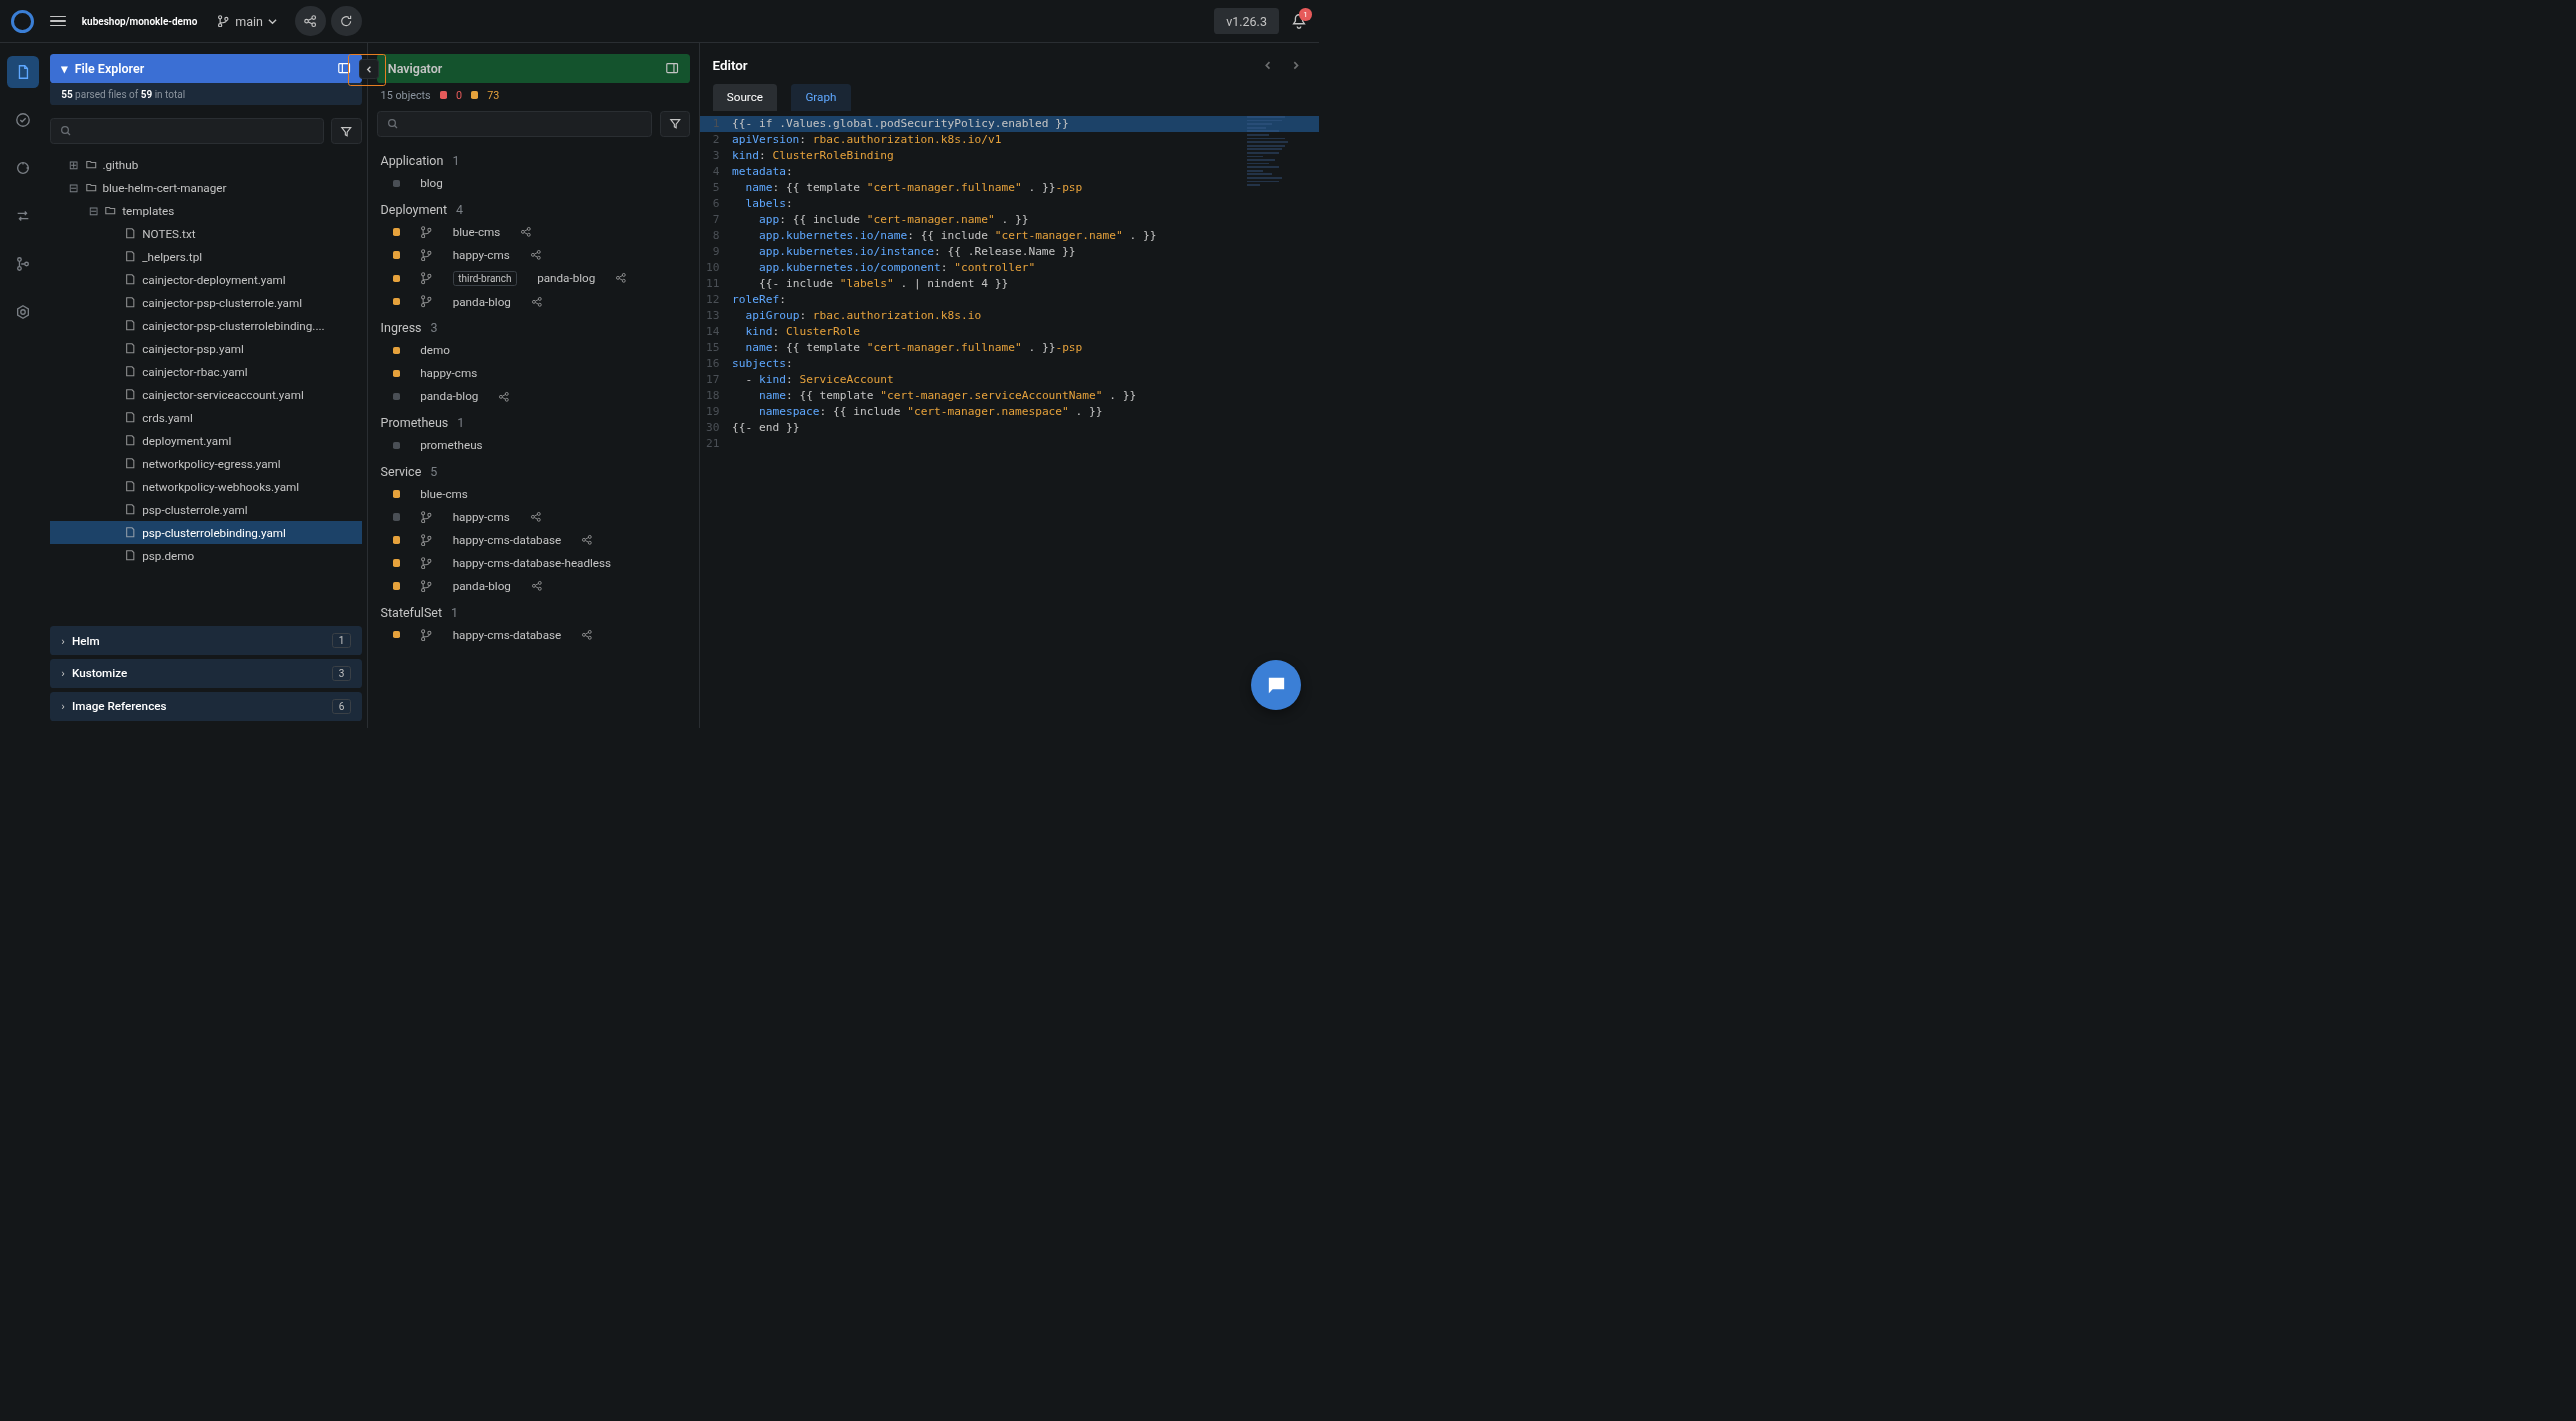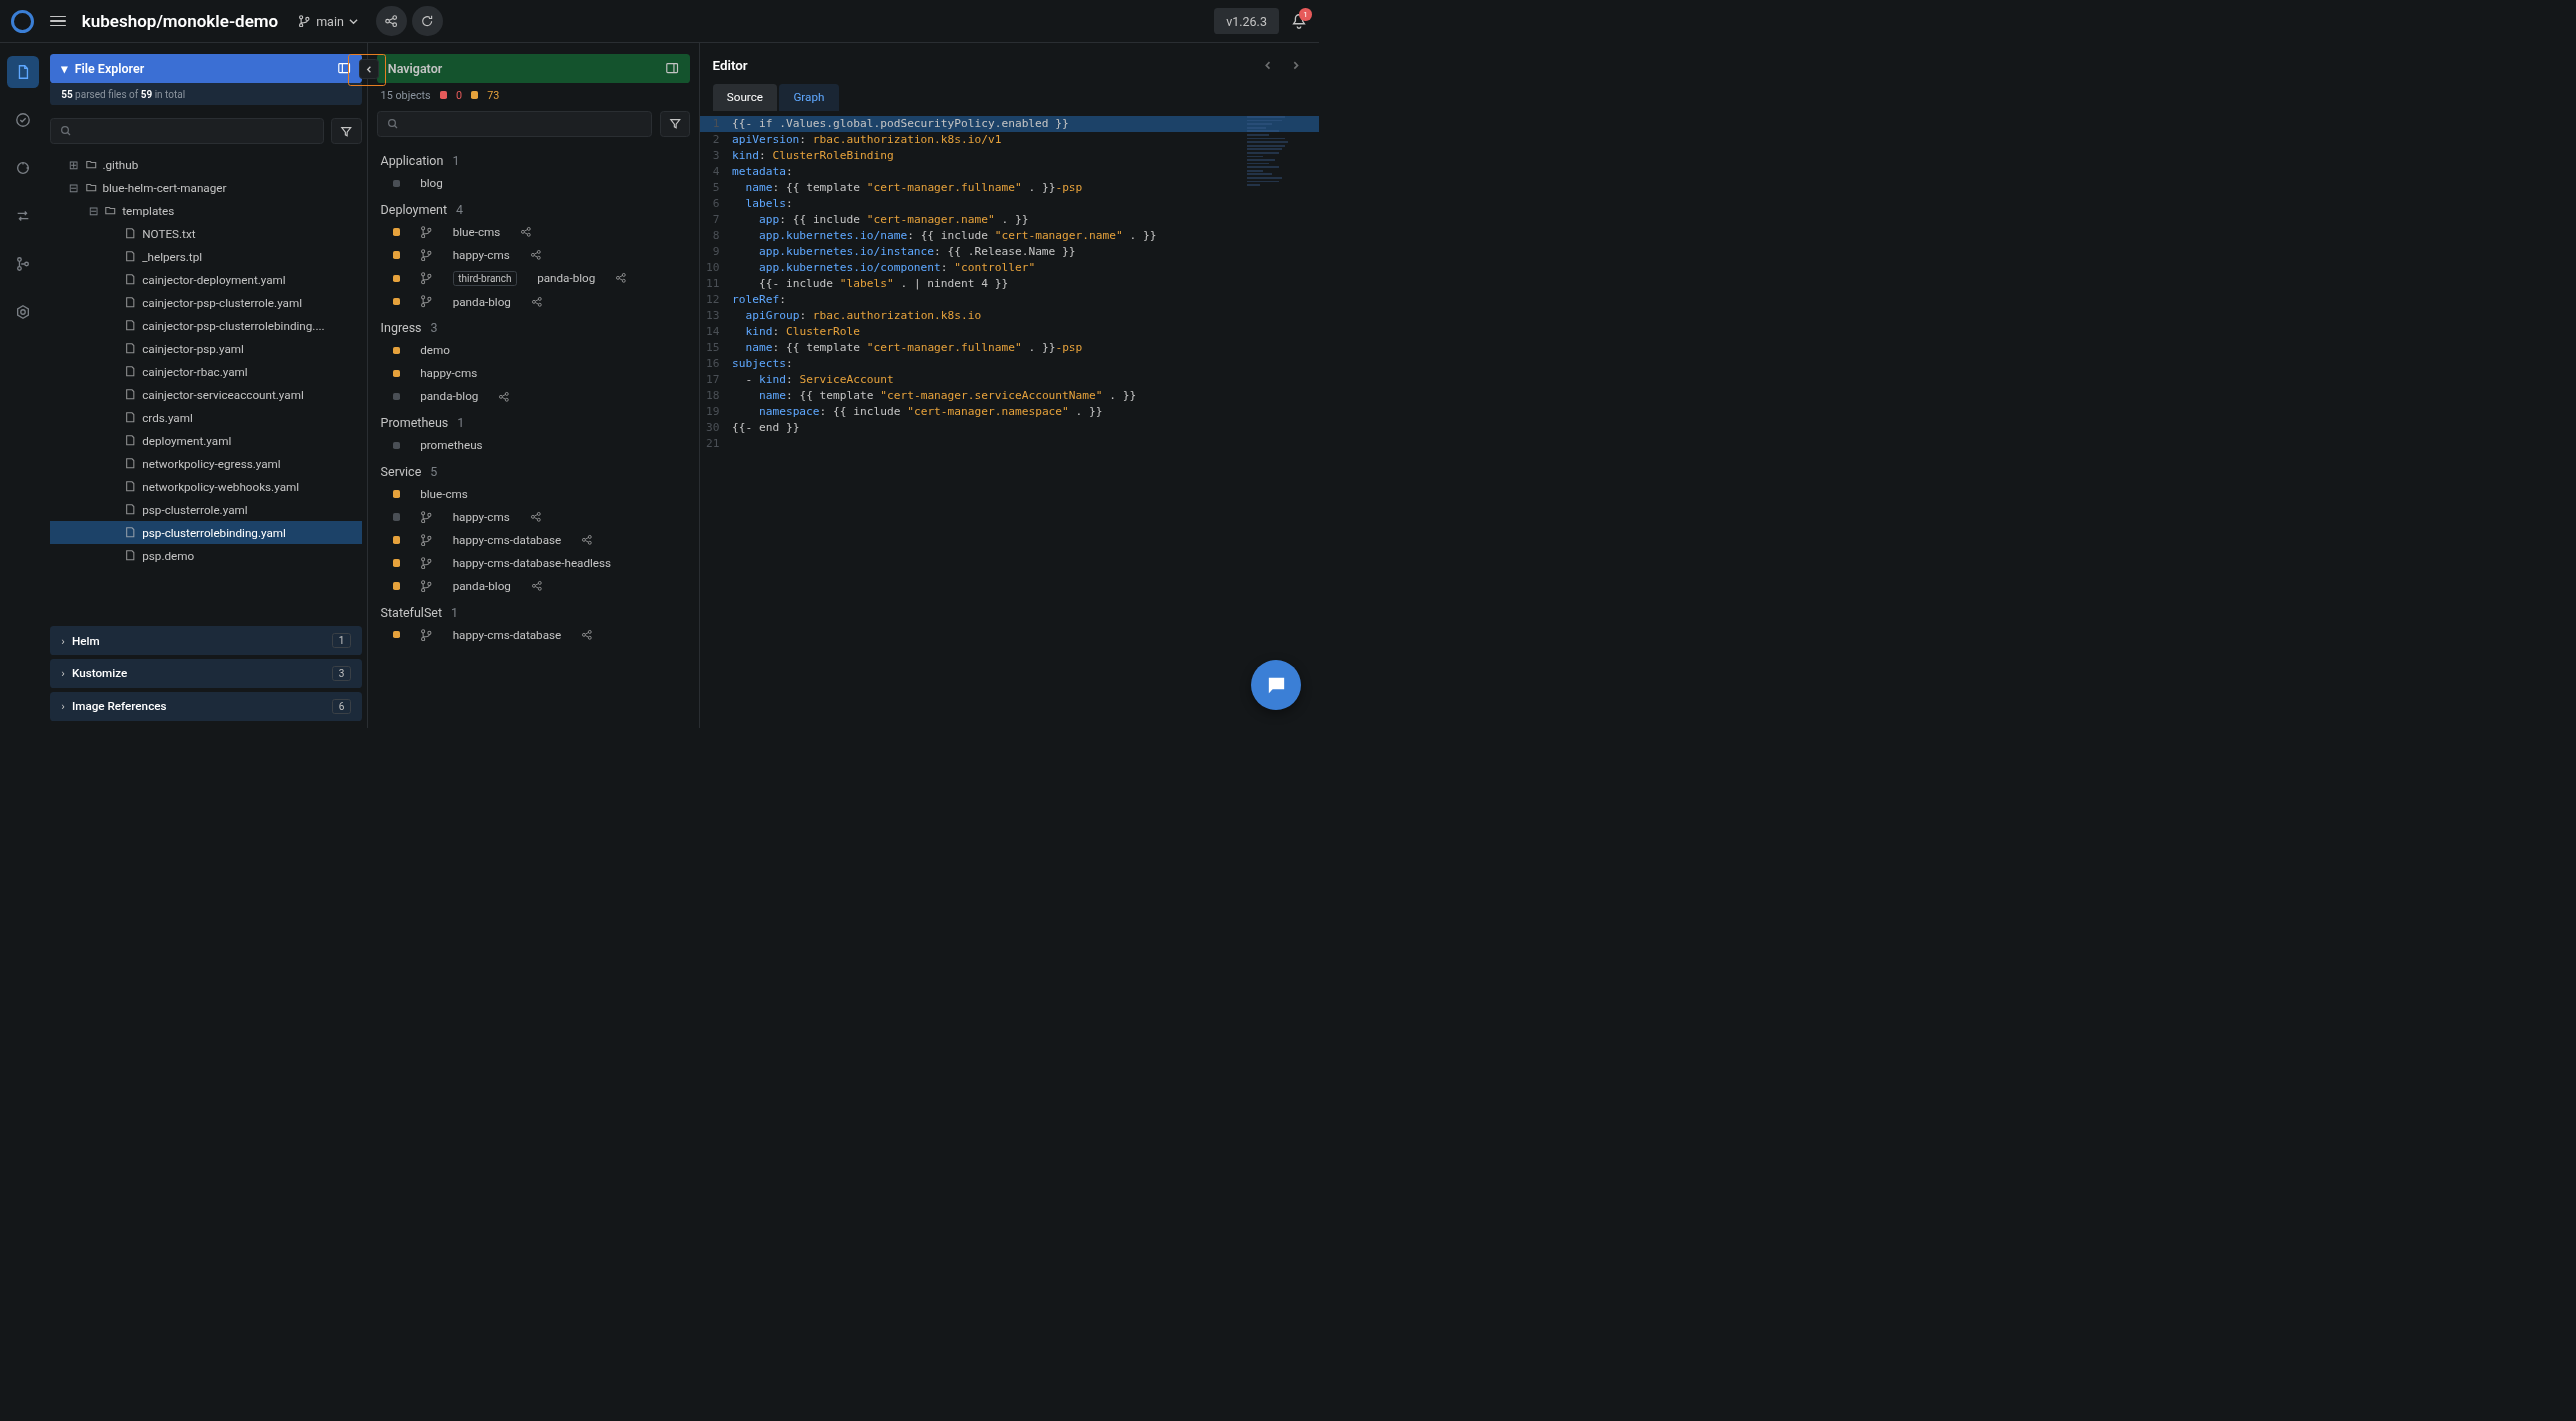--- a/index.html
+++ b/index.html
@@ -21,21 +21,21 @@
   border-bottom: 0.9px solid #2a2e32;
 }
 .logo-circle {
   width: 23px; height: 23px;
   border-radius: 50%;
   border: 3.6px solid #3b7fd6;
   margin-right: 16px;
 }
 .menu-icon { cursor: pointer; margin-right: 16px; }
 .menu-icon div { width: 16px; height: 1.8px; background: #c4c4c4; margin: 2.7px 0; border-radius: 0.9px; }
-.project-name { font-size: 17px; font-weight: 600; color: #fff; margin-right: 20px; }
+.project-name { font-size: 10px; font-weight: 600; color: #fff; margin-right: 20px; }
 .branch-sel { display: flex; align-items: center; gap: 5.4px; color: #c4c4c4; font-size: 12.5px; cursor: pointer; margin-right: 18px; }
 .icon-btn { width: 30.5px; height: 30.5px; border-radius: 50%; background: #2a2e32; display: flex; align-items: center; justify-content: center; margin-right: 5.4px; cursor: pointer; }
 .top-right { margin-left: auto; display: flex; align-items: center; gap: 10.8px; }
 .version-pill { background: #2a2e32; padding: 5.4px 12.5px; border-radius: 3.6px; font-size: 12.5px; color: #c4c4c4; cursor: pointer; }
 .bell-wrap { position: relative; cursor: pointer; }
 .bell-badge { position: absolute; top: -3.6px; right: -3.6px; background: #e65a5a; color: #fff; border-radius: 50%; width: 12.5px; height: 12.5px; font-size: 8px; display: flex; align-items: center; justify-content: center; }
 
 .main-area { display: flex; height: calc(100% - 43px); }
 .side-rail { width: 45px; background: #141719; display: flex; flex-direction: column; align-items: center; padding-top: 12.5px; gap: 16px; }
 .rail-icon { width: 32px; height: 32px; border-radius: 5.4px; display: flex; align-items: center; justify-content: center; cursor: pointer; color: #7a7f85; }
@@ -84,21 +84,21 @@
 .sq.orange { background: #e6a23c; }
 .sq.gray { background: #4a4f55; }
 .share-ic, .branch-ic { opacity: 0.7; }
 .branch-badge { border: 0.9px solid #3a4046; border-radius: 2.7px; padding: 0.9px 4.5px; font-size: 10px; }
 
 .editor-header { padding: 0 12.5px 7.2px 12.5px; display: flex; align-items: center; }
 .editor-title { font-size: 13.4px; font-weight: 600; color: #fff; flex: 1; }
 .nav-arrows { display: flex; gap: 3.6px; }
 .nav-arrow { width: 23px; height: 23px; display: flex; align-items: center; justify-content: center; cursor: pointer; opacity: 0.5; }
 
-.editor-tabs { display: flex; padding: 0 12.5px; gap: 0; }
+.editor-tabs { display: flex; padding: 0 12.5px; gap: 12px; }
 .editor-tab { padding: 6.3px 14.3px; font-size: 11.7px; cursor: pointer; background: #1c1f22; border-radius: 3.6px 3.6px 0 0; margin-right: 1.8px; }
 .editor-tab.active { background: #2a2e32; color: #fff; }
 .editor-tab.graph { color: #5fa8ff; background: #1a2634; }
 
 .code-area { background: #141719; padding: 5.4px 0 0 0; font-family: "SF Mono", Monaco, Consolas, monospace; font-size: 11.2px; line-height: 16px; position: relative; }
 .code-line { display: flex; }
 .ln { width: 32px; text-align: right; padding-right: 12.5px; color: #4a4f55; user-select: none; }
 .code { white-space: pre; }
 .hl { background: #1c4268; }
 .tok-key { color: #5fa8ff; }

